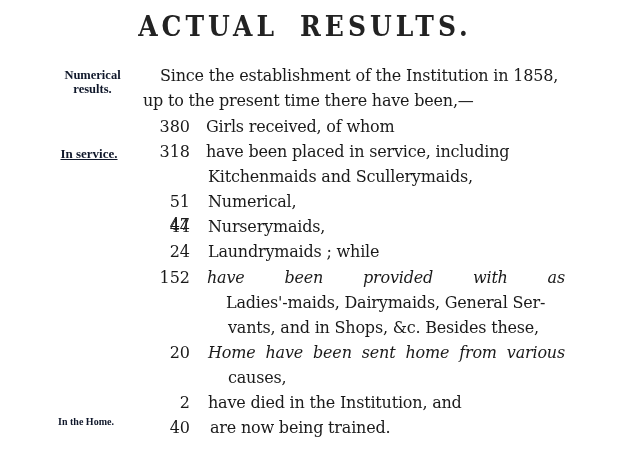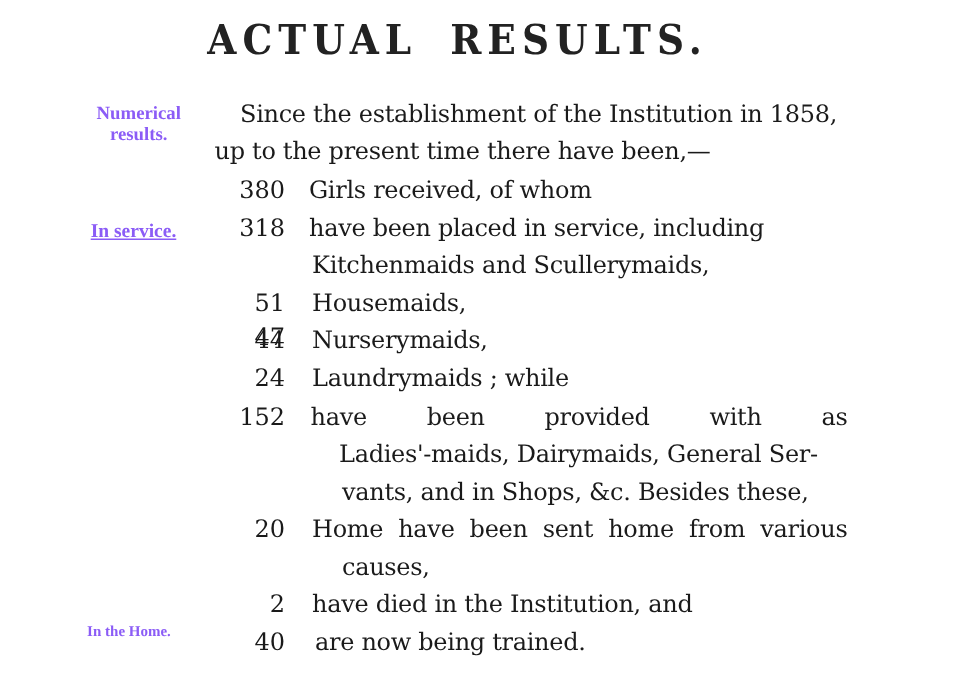--- a/index.html
+++ b/index.html
@@ -3,26 +3,26 @@
 <meta charset="utf-8">
 <style>
   html, body { margin: 0; padding: 0; background: #ffffff; }
   body { width: 640px; height: 455px; position: relative; overflow: hidden;
          font-family: "DejaVu Serif", "Liberation Serif", serif; color: #1a1a1a; }
   .title { position: absolute; top: 12px; left: 0; width: 610px; text-align: center;
            font-family: "DejaVu Serif", serif; font-weight: bold; font-size: 25px;
            letter-spacing: 4px; color: #222; transform: scaleY(1.1); }
   .title .w2 { margin-left: 22px; }
   .margin { position: absolute; font-size: 12.5px; font-weight: bold; text-align: center;
-            line-height: 14px; color: #8b5cf6; font-family: "Liberation Serif", serif; }
+            line-height: 14px; color: #0f172a; font-family: "Liberation Serif", serif; }
   .line { position: absolute; font-size: 16px; white-space: nowrap; line-height: 20px;
           font-family: "DejaVu Serif", serif; letter-spacing: -0.2px; }
   .num { position: absolute; width: 40px; text-align: right; font-size: 16px; line-height: 20px;
          font-family: "DejaVu Serif", serif; }
-  .just { display: flex; justify-content: space-between; }
+  .just { display: flex; justify-content: space-between; font-style: italic; }
 </style>
 </head>
 <body>
 
 <div class="title">
   <span>ACTUAL</span><span class="w2">RESULTS.</span>
 </div>
 
 <div class="margin" style="left:50px; top:68px; width:85px;">
   <div>Numerical</div>
@@ -37,21 +37,21 @@
 <div class="num" style="left:150px; top:117px;">380</div>
 <div class="line" style="left:206px; top:117px;">Girls received, of whom</div>
 
 <div class="num" style="left:150px; top:142px;">318</div>
 <div class="line" style="left:206px; top:142px;">have been placed in service, including</div>
 
 <div class="num" style="left:150px; top:182px;margin-top:33px;">47</div>
 <div class="line" style="left:208px; top:167px;">Kitchenmaids and Scullerymaids,</div>
 
 <div class="num" style="left:150px; top:192px;">51</div>
-<div class="line" style="left:208px; top:192px;">Housemaids,</div>
+<div class="line" style="left:208px; top:192px;">Numerical,</div>
 
 <div class="num" style="left:150px; top:217px;">44</div>
 <div class="line" style="left:208px; top:217px;">Nurserymaids,</div>
 
 <div class="num" style="left:150px; top:242px;">24</div>
 <div class="line" style="left:208px; top:242px;text-align:center;">Laundrymaids ; while</div>
 
 <div class="num" style="left:150px; top:268px;">152</div>
 <div class="line just" style="left:207px; top:268px; width:358px;">
   <span>have</span>

